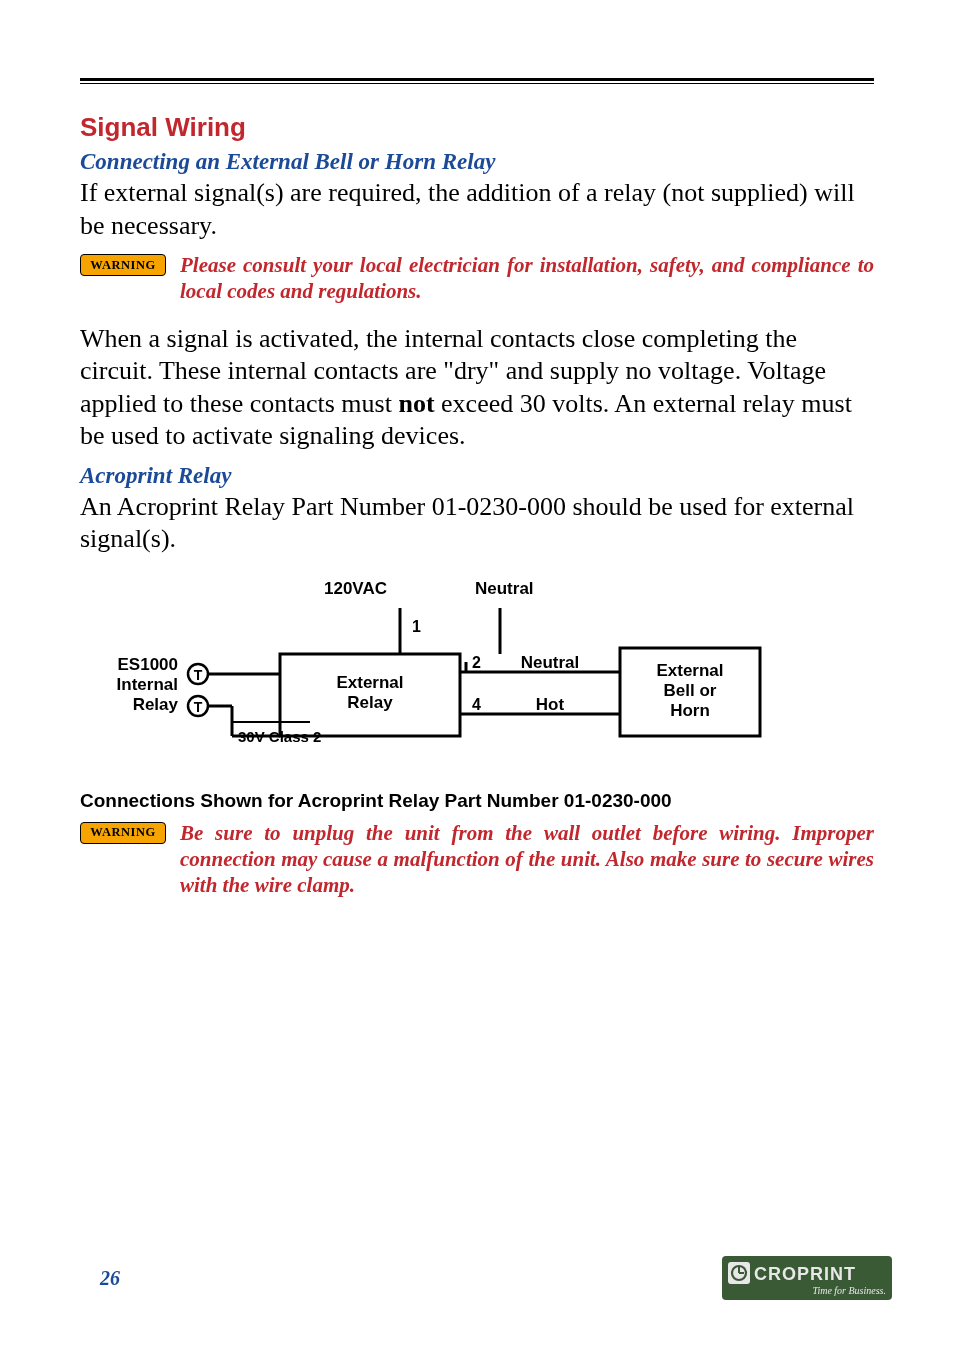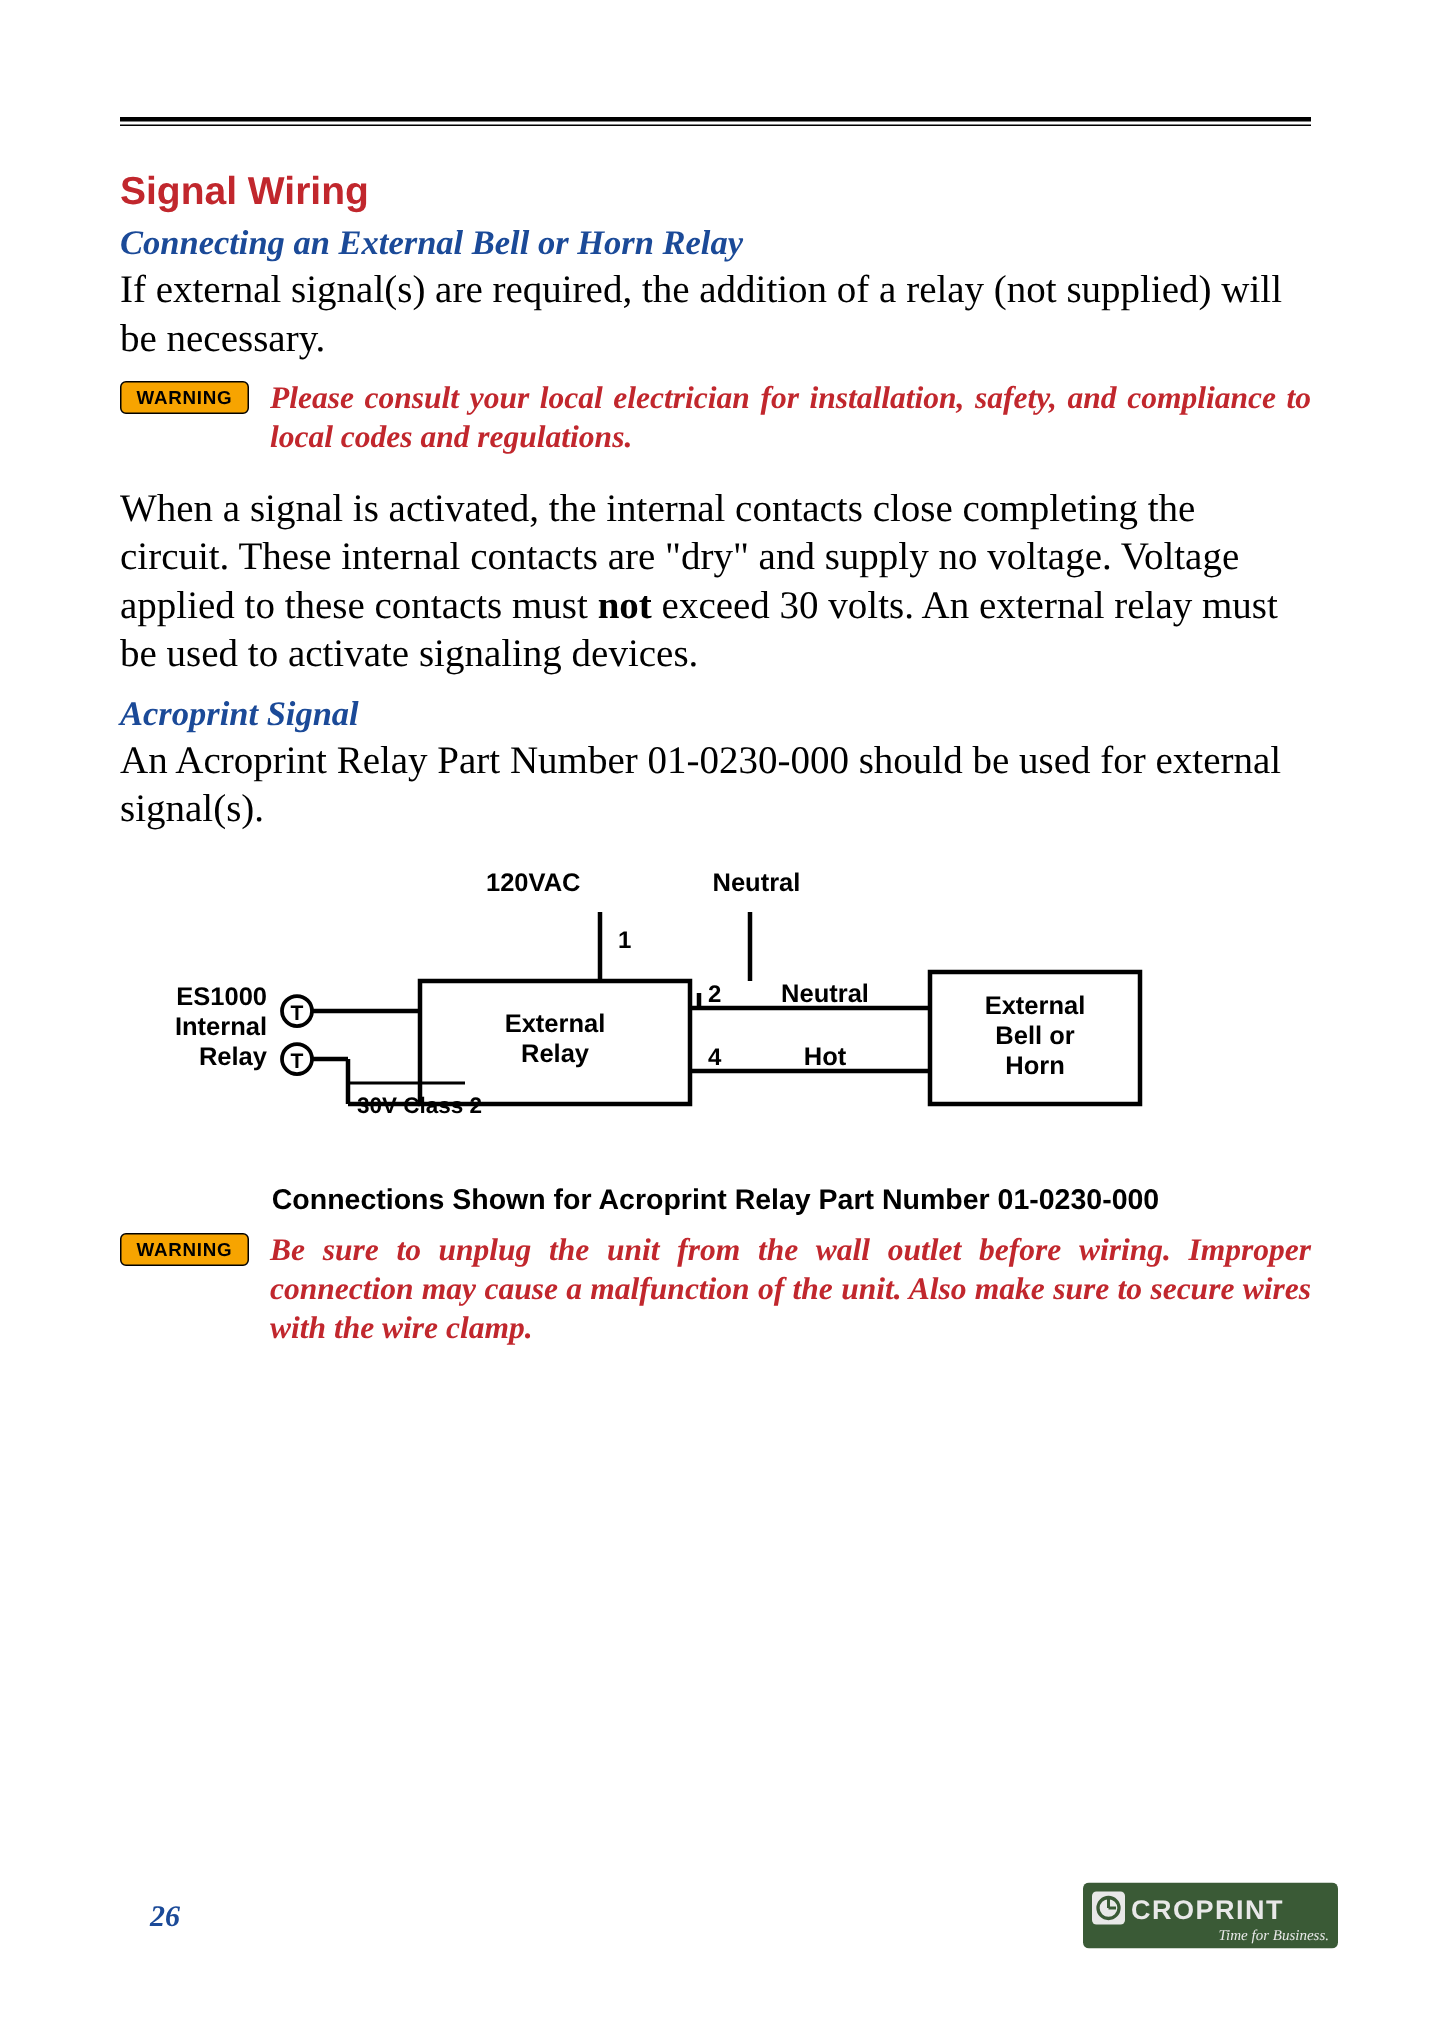--- a/index.html
+++ b/index.html
@@ -6,24 +6,24 @@
   html, body { width: 954px; height: 1352px; background: #fff; font-family: "Times New Roman", Times, serif; color: #000; }
   .page { position: relative; width: 954px; height: 1352px; padding: 78px 80px 60px 80px; }
   .top-rule { border-top: 3px solid #000; margin-bottom: 2px; }
   .top-rule-thin { border-top: 1px solid #000; }
   .content { padding-top: 28px; }
   h2.section { font-family: Arial, Helvetica, sans-serif; font-weight: bold; color: #c1272d; font-size: 26px; margin-bottom: 6px; }
   h3.subsection { font-family: "Times New Roman", Times, serif; font-style: italic; font-weight: bold; color: #1b4a98; font-size: 23px; margin-top: 6px; margin-bottom: 2px; }
   p.body { font-size: 26px; line-height: 1.25; margin-bottom: 10px; }
   p.body .not { font-weight: bold; }
   .warn-row { display: flex; align-items: flex-start; gap: 14px; margin-top: 6px; margin-bottom: 18px; }
-  .warn-badge { flex: 0 0 auto; width: 86px; height: 22px; border: 1.5px solid #000; border-radius: 4px; background: #f7a400; display: flex; align-items: center; justify-content: center; font-family: Liberation Sans, sans-serif; font-weight: bold; font-size: 12.5px; letter-spacing: 0.5px; margin-top: 2px; }
+  .warn-badge { flex: 0 0 auto; width: 86px; height: 22px; border: 1.5px solid #000; border-radius: 4px; background: #f7a400; display: flex; align-items: center; justify-content: center; font-family: Liberation Serif, serif; font-weight: bold; font-size: 12.5px; letter-spacing: 0.5px; margin-top: 2px; }
   .warn-text { font-family: "Times New Roman", Times, serif; font-style: italic; font-weight: bold; color: #c1272d; font-size: 21px; line-height: 1.25; text-align: justify; }
   .diagram-wrap { width: 100%; display: flex; justify-content: flex-start; margin-top: 8px; margin-bottom: 14px; }
-  .diagram-caption { font-family: Arial, Helvetica, sans-serif; font-weight: bold; font-size: 19px; text-align: center; margin-bottom: 8px; }
+  .diagram-caption { font-family: Arial, Helvetica, sans-serif; font-weight: bold; font-size: 19px; margin-bottom: 8px; }
   .page-num { position: absolute; left: 80px; bottom: 62px; font-family: "Times New Roman", Times, serif; font-weight: bold; font-style: italic; color: #1b4a98; font-size: 20px; margin-left: 20px; }
   .logo-wrap { position: absolute; right: 62px; bottom: 48px; text-align: right; }
 </style>
 </head>
 <body>
 
 <div class="page">
   <div class="top-rule"></div>
   <div class="top-rule-thin"></div>
 
@@ -37,21 +37,21 @@
 
     <div class="warn-row">
       <div class="warn-badge">WARNING</div>
       <div class="warn-text">Please consult your local electrician for installation, safety, and compliance to local codes and regulations.</div>
     </div>
 
     <p class="body">
       <span>When a signal is activated, the internal contacts close completing the circuit. These internal contacts are "dry" and supply no voltage. Voltage applied to these contacts must </span><span class="not">not</span><span> exceed 30 volts. An external relay must be used to activate signaling devices.</span>
     </p>
 
-    <h3 class="subsection">Acroprint Signal</h3>
+    <h3 class="subsection">Acroprint Relay</h3>
 
     <p class="body">An Acroprint Relay Part Number 01-0230-000 should be used for external signal(s).</p>
 
     <div class="diagram-wrap">
       <svg width="700" height="210" viewBox="0 0 700 210">
 
         <line x1="320" y1="42" x2="320" y2="88" stroke="#000" stroke-width="3"></line>
         <line x1="420" y1="42" x2="420" y2="88" stroke="#000" stroke-width="3"></line>
         <text x="307" y="28" font-family="Arial" font-weight="bold" font-size="17" text-anchor="end">120VAC</text>
         <text x="395" y="28" font-family="Arial" font-weight="bold" font-size="17">Neutral</text>

